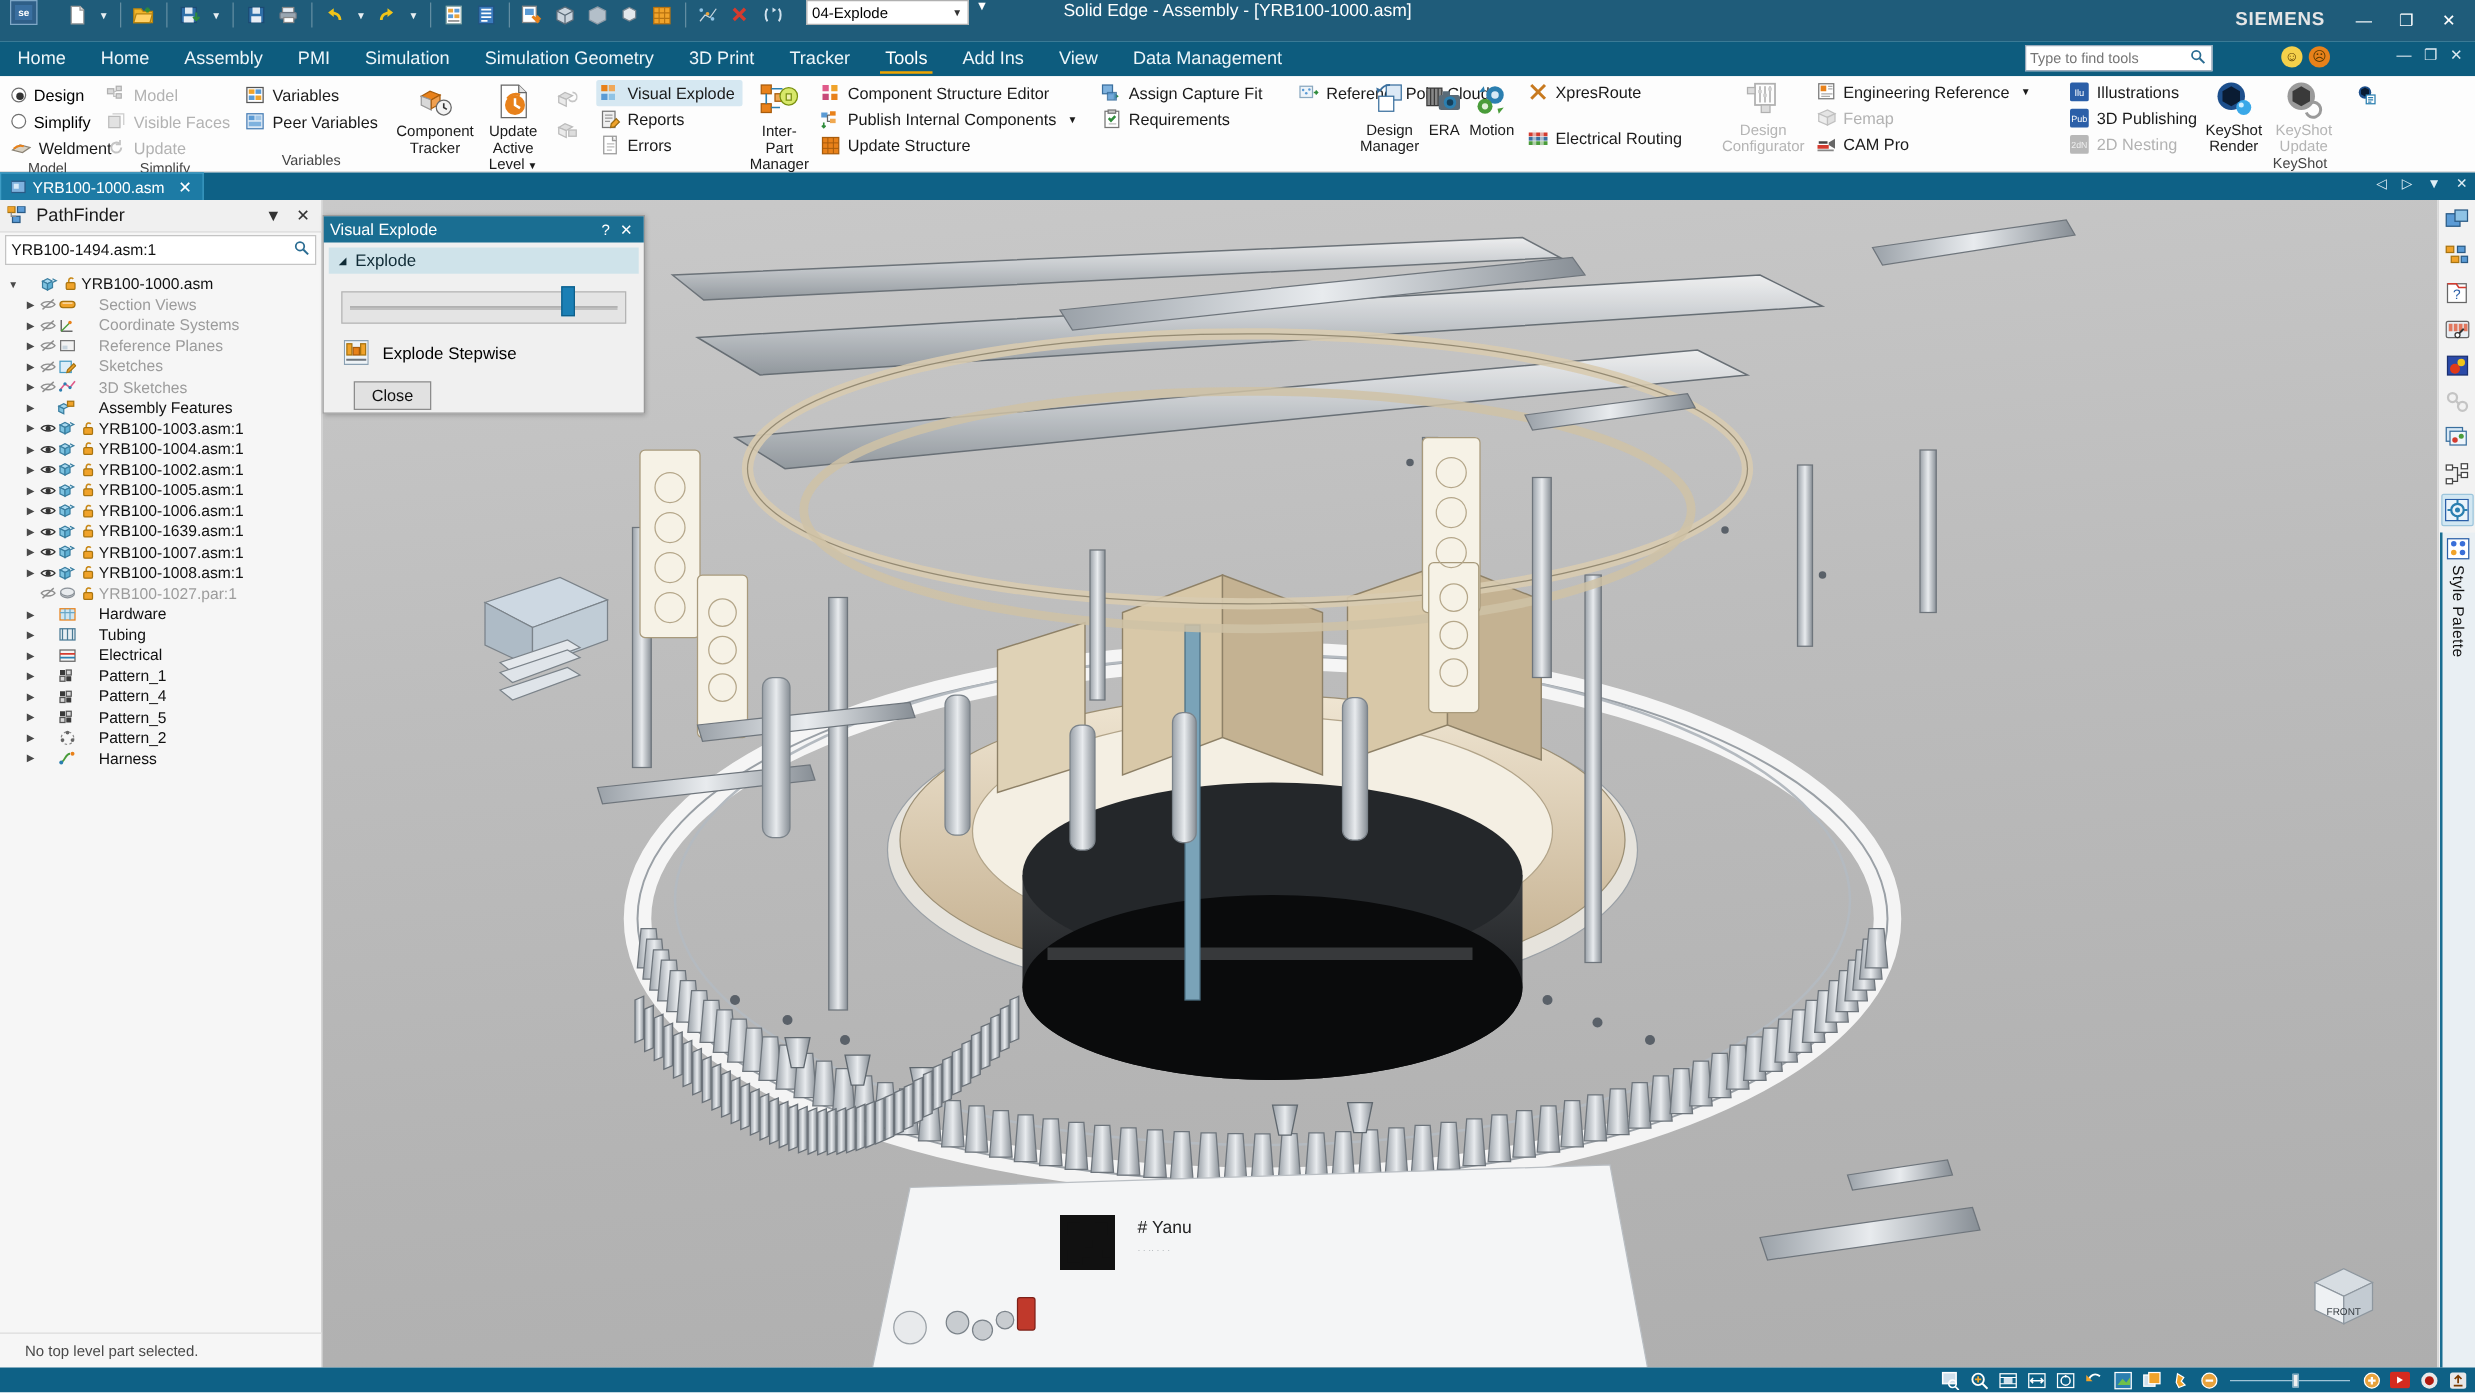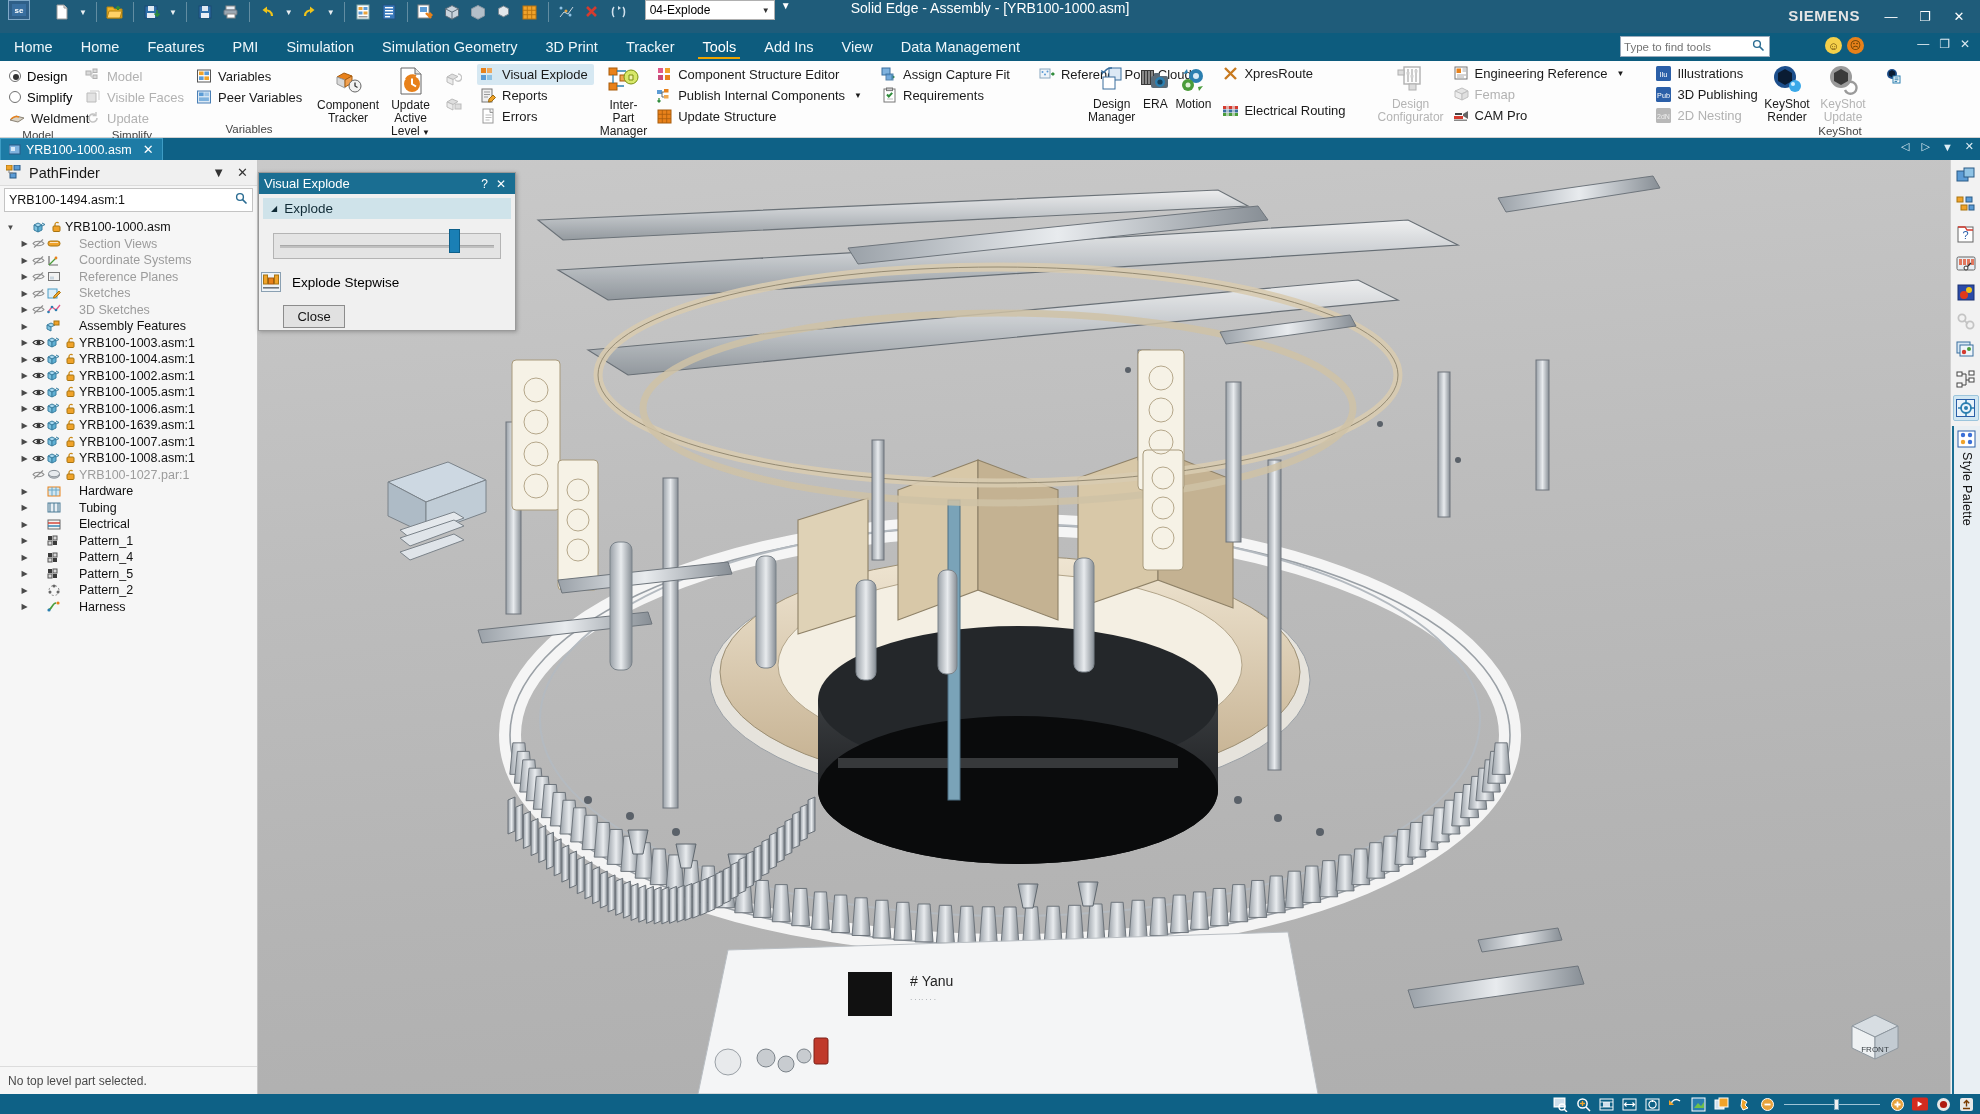--- a/index.html
+++ b/index.html
@@ -138,21 +138,21 @@
   .tnode { display:flex; align-items:center; height:16.5px; padding-left:4px; white-space:nowrap; }
   .tnode.dim { color:#9c9c9c; }
   .tw {
     width:13px; flex:0 0 13px; text-align:center; font-size:8px; color:#4a4a4a;
   }
   .teye { width:15px; flex:0 0 15px; display:flex; align-items:center; justify-content:center; }
   .ticon { width:15px; flex:0 0 15px; margin-right:3px; display:flex; align-items:center; justify-content:center; }
   .tlock { width:13px; flex:0 0 13px; margin-right:2px; display:flex; align-items:center; justify-content:center; }
   .pf-status {
     height:28px; border-top:1px solid #dcdcdc; display:flex; align-items:center;
-    padding:0 8px; font-size:12px; color:#4a4a4a; background:#f6f6f6;
+    padding:0 20px; font-size:12px; color:#4a4a4a; background:#f6f6f6;
   }
 
   
   .vexplode {
     position:absolute; left:258px; top:172px; width:258px; height:159px;
     background:#f0f0f0; border:1px solid #9a9a9a; box-shadow:1px 1px 4px rgba(0,0,0,.25); z-index:40;
   }
   .ve-title {
     height:21px; background:#1a6e92; color:#fff; display:flex; align-items:center;
     padding:0 5px; font-size:13px;
@@ -162,21 +162,21 @@
   .ve-section {
     margin:4px 4px 0; height:21px; background:#cfe3ea; display:flex; align-items:center;
     gap:7px; padding:0 8px; font-size:13.5px; color:#102b36;
   }
   .ve-tri { font-size:8px; }
   .ve-sliderwrap {
     margin:14px 14px 0 14px; height:26px; background:#e4e4e4; border:1px solid #b4b4b4; position:relative;
   }
   .ve-track { position:absolute; left:6px; right:6px; top:11px; height:3px; background:#c0c0c0; border-top:1px solid #a9a9a9; }
   .ve-thumb { position:absolute; left:163px; top:-5px; width:11px; height:24px; background:#1a7fb5; border:1px solid #0d5f8a; }
-  .ve-row { display:flex; align-items:center; gap:11px; margin:13px 0 0 2px; font-size:13.5px; }
+  .ve-row { display:flex; align-items:center; gap:11px; margin:13px 0 0 16px; font-size:13.5px; }
   .ve-row .ico { width:20px; height:20px; }
   .ve-btn {
     margin:13px 0 0 24px; width:62px; height:23px; background:#e1e1e1; border:1px solid #8c8c8c;
     font-size:13px; display:flex; align-items:center; justify-content:center; font-family:inherit; color:#111;
   }
 
   
   .viewport {
     position:absolute; left:258px; top:160px; right:30px; height:934px;
     background:linear-gradient(175deg,#c9c9c9 0%,#bdbdbd 38%,#b4b4b4 72%,#aeaeae 100%);
@@ -370,21 +370,21 @@
     <div class="winbtns">
       <div class="winbtn">—</div>
       <div class="winbtn">❐</div>
       <div class="winbtn">✕</div>
     </div>
   </div>
 
   <div class="menubar">
     <div class="mtab">Home</div>
     <div class="mtab">Home</div>
-    <div class="mtab">Features</div>
+    <div class="mtab">Assembly</div>
     <div class="mtab">PMI</div>
     <div class="mtab">Simulation</div>
     <div class="mtab">Simulation Geometry</div>
     <div class="mtab">3D Print</div>
     <div class="mtab">Tracker</div>
     <div class="mtab active">Tools</div>
     <div class="mtab">Add Ins</div>
     <div class="mtab">View</div>
     <div class="mtab">Data Management</div>
 

